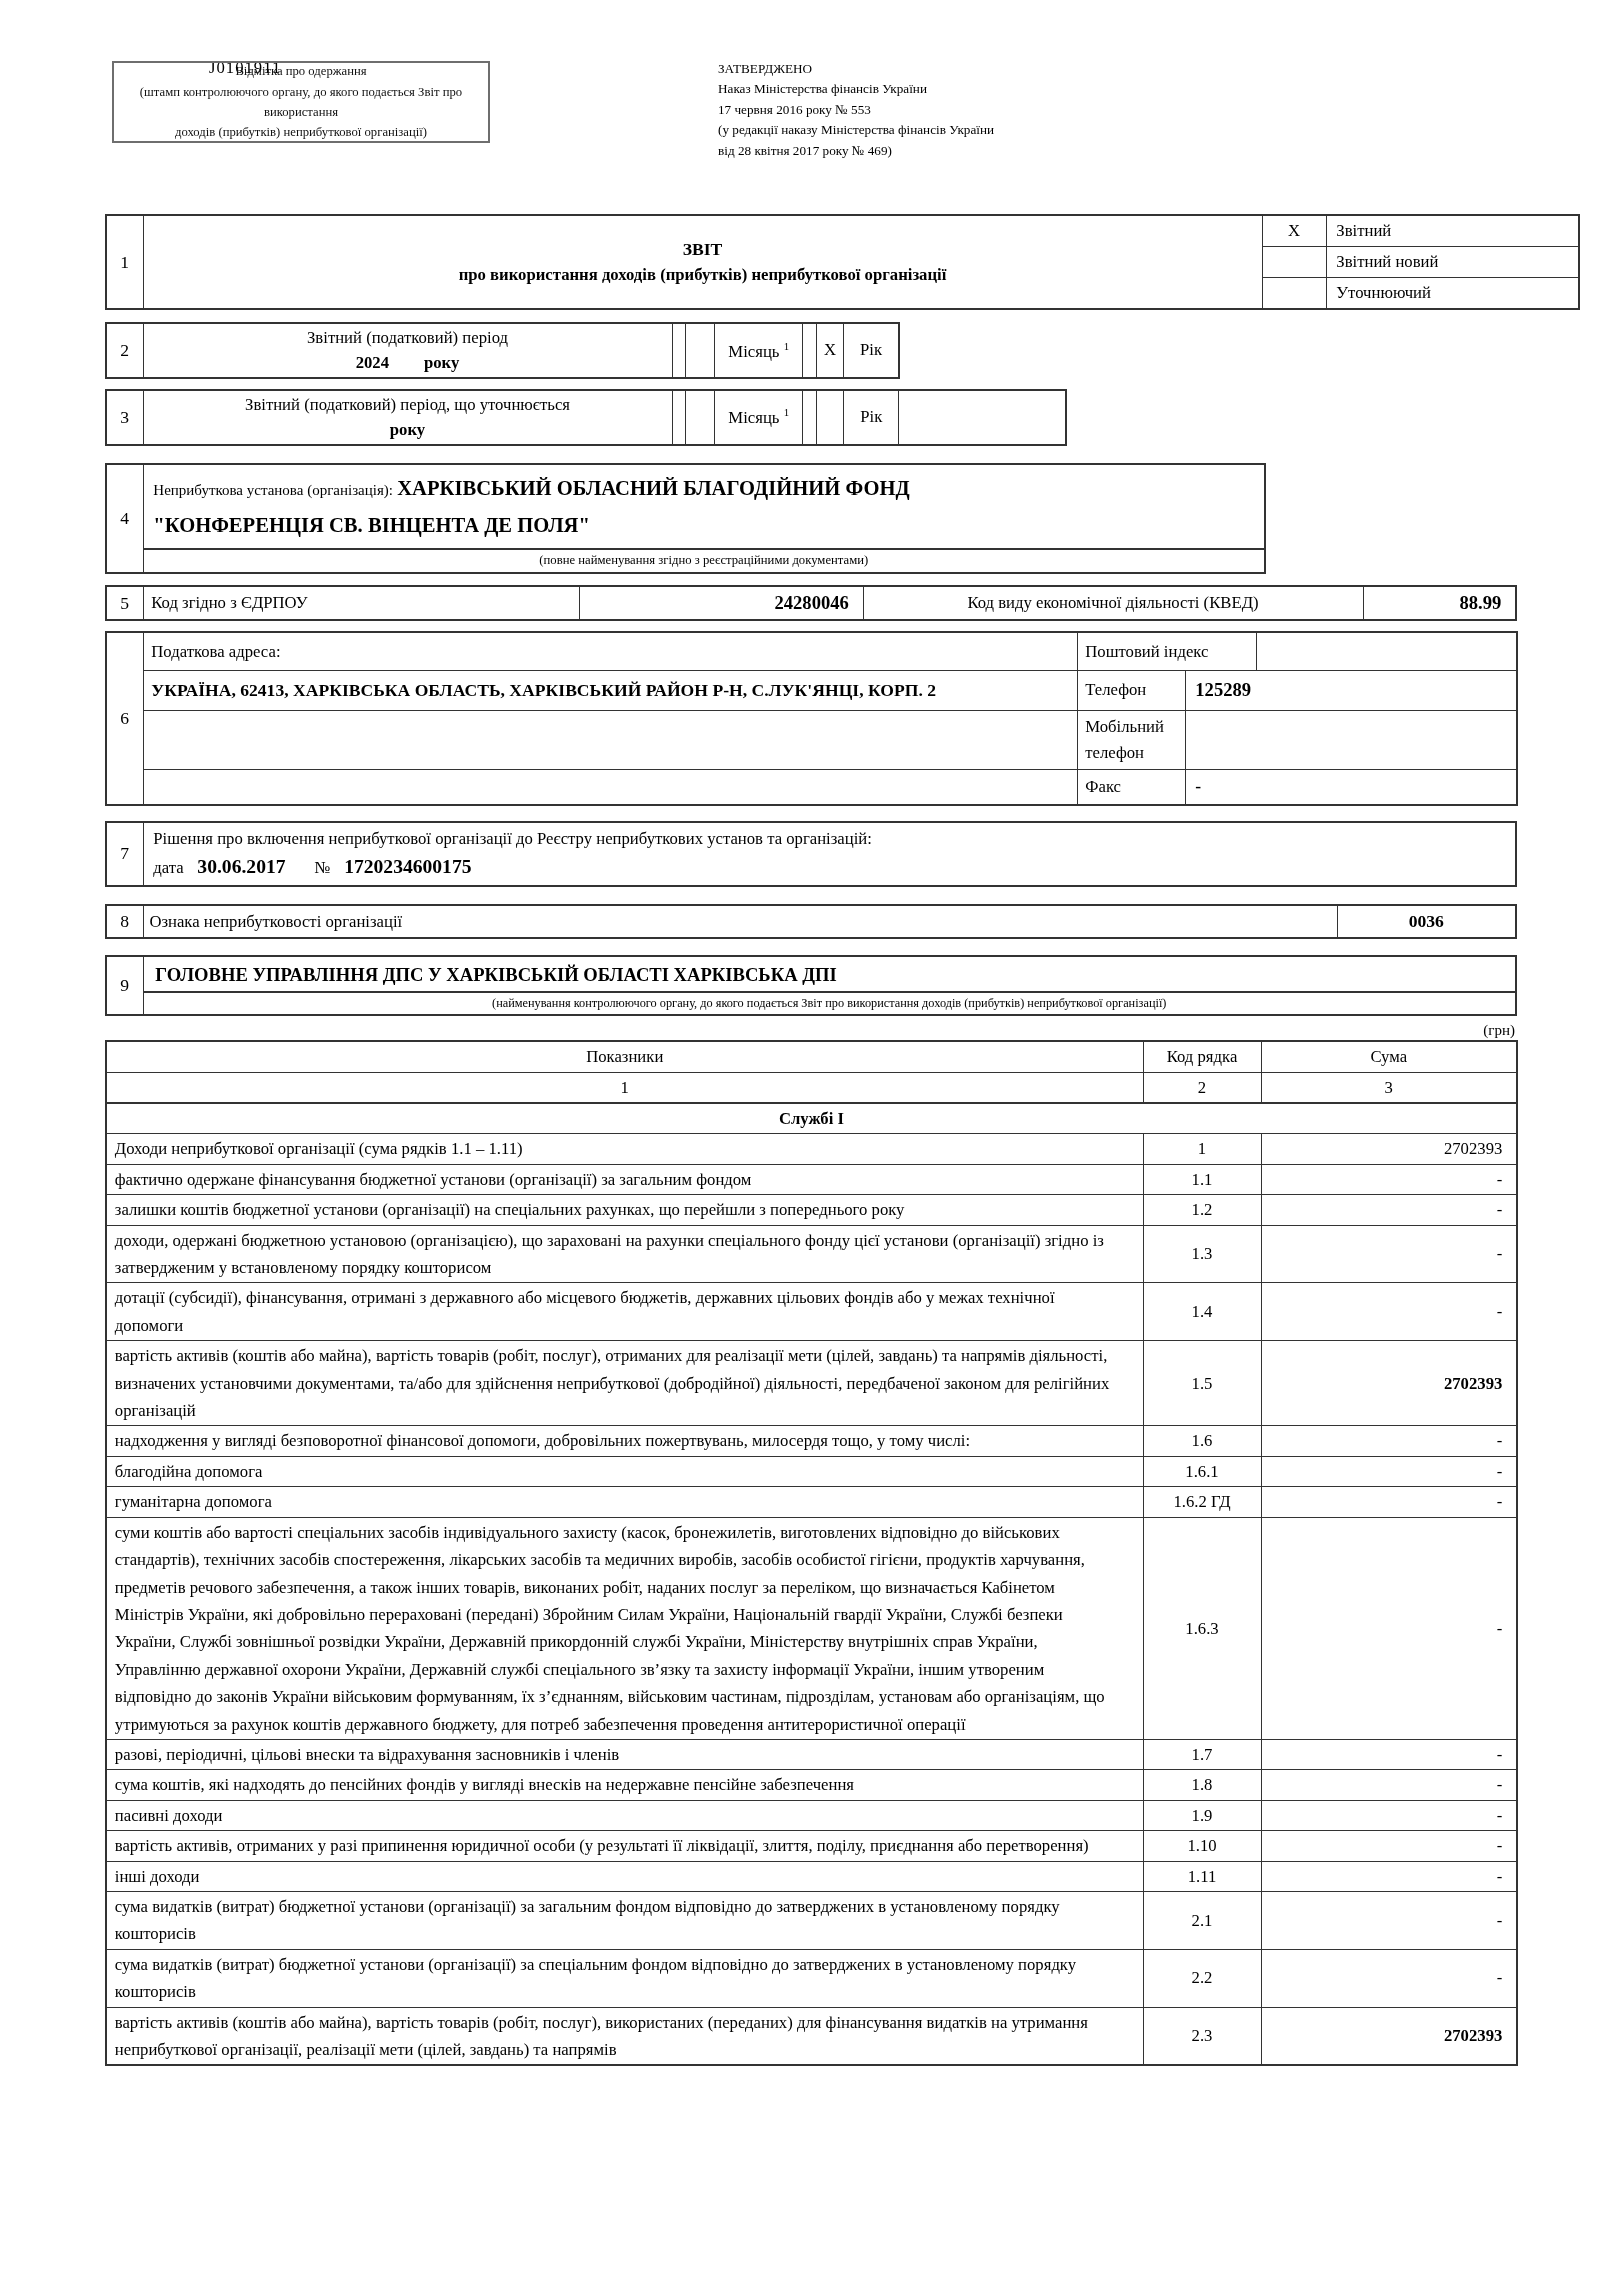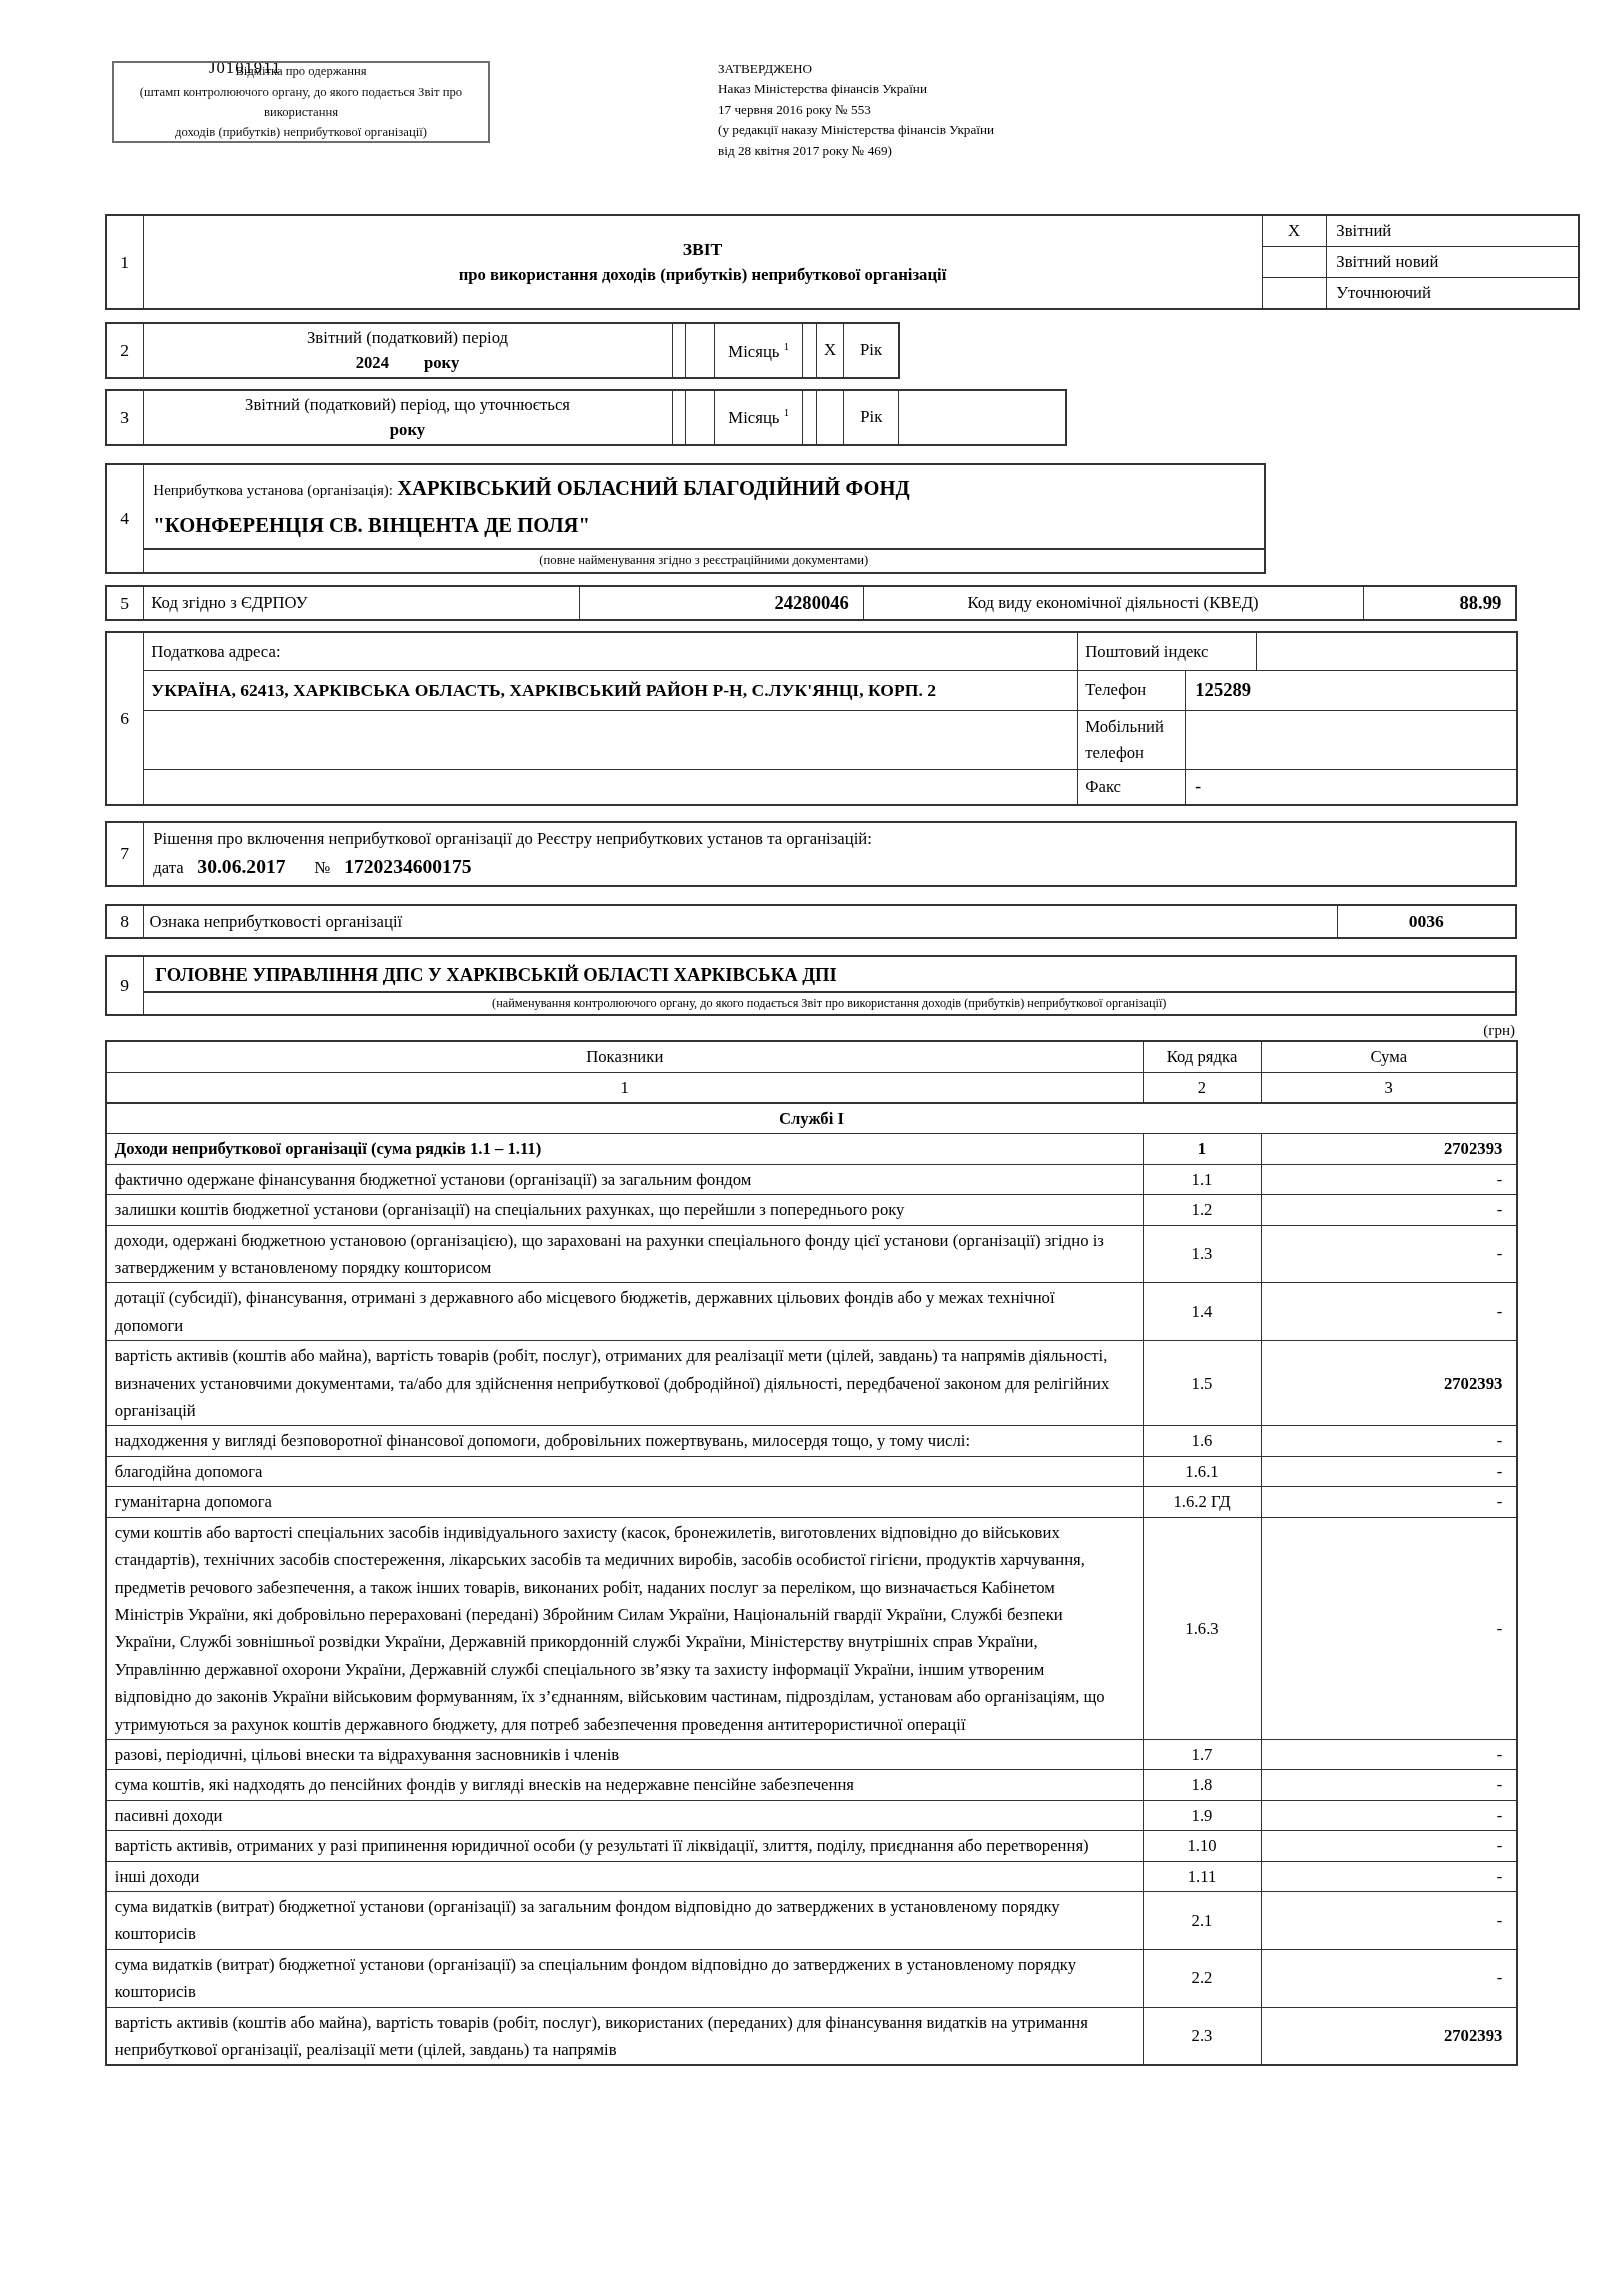--- a/index.html
+++ b/index.html
@@ -88,21 +88,21 @@
   .grn-note { width:1410px; text-align:right; font-size:15px; margin:5.9px 0 1px 0; }
   .tbl { width:1410px;border-radius:21px; }
   .tbl td { line-height:27.4px; padding:1px 7.8px; }
   .tbl .hd { text-align:center; }
   .tbl .colnum { text-align:center; }
   .tbl .thick-b { border-bottom-width:2px; }
   .tbl .part { text-align:center; font-weight:bold; }
   .tbl .c-text { padding-right:25.5px; }
   .tbl .c-code { text-align:center; }
   .tbl .c-sum { text-align:right; padding-right:13.7px; }
-  .tbl tr.b td { font-weight:bold; }
+  .tbl tr.b td { font-weight:normal; }
 </style>
 </head>
 <body>
 
 <div class="page">
 
   <div class="form-code">J0101911</div>
 
   <div class="stamp-box">
     <div>Відмітка про одержання</div>

